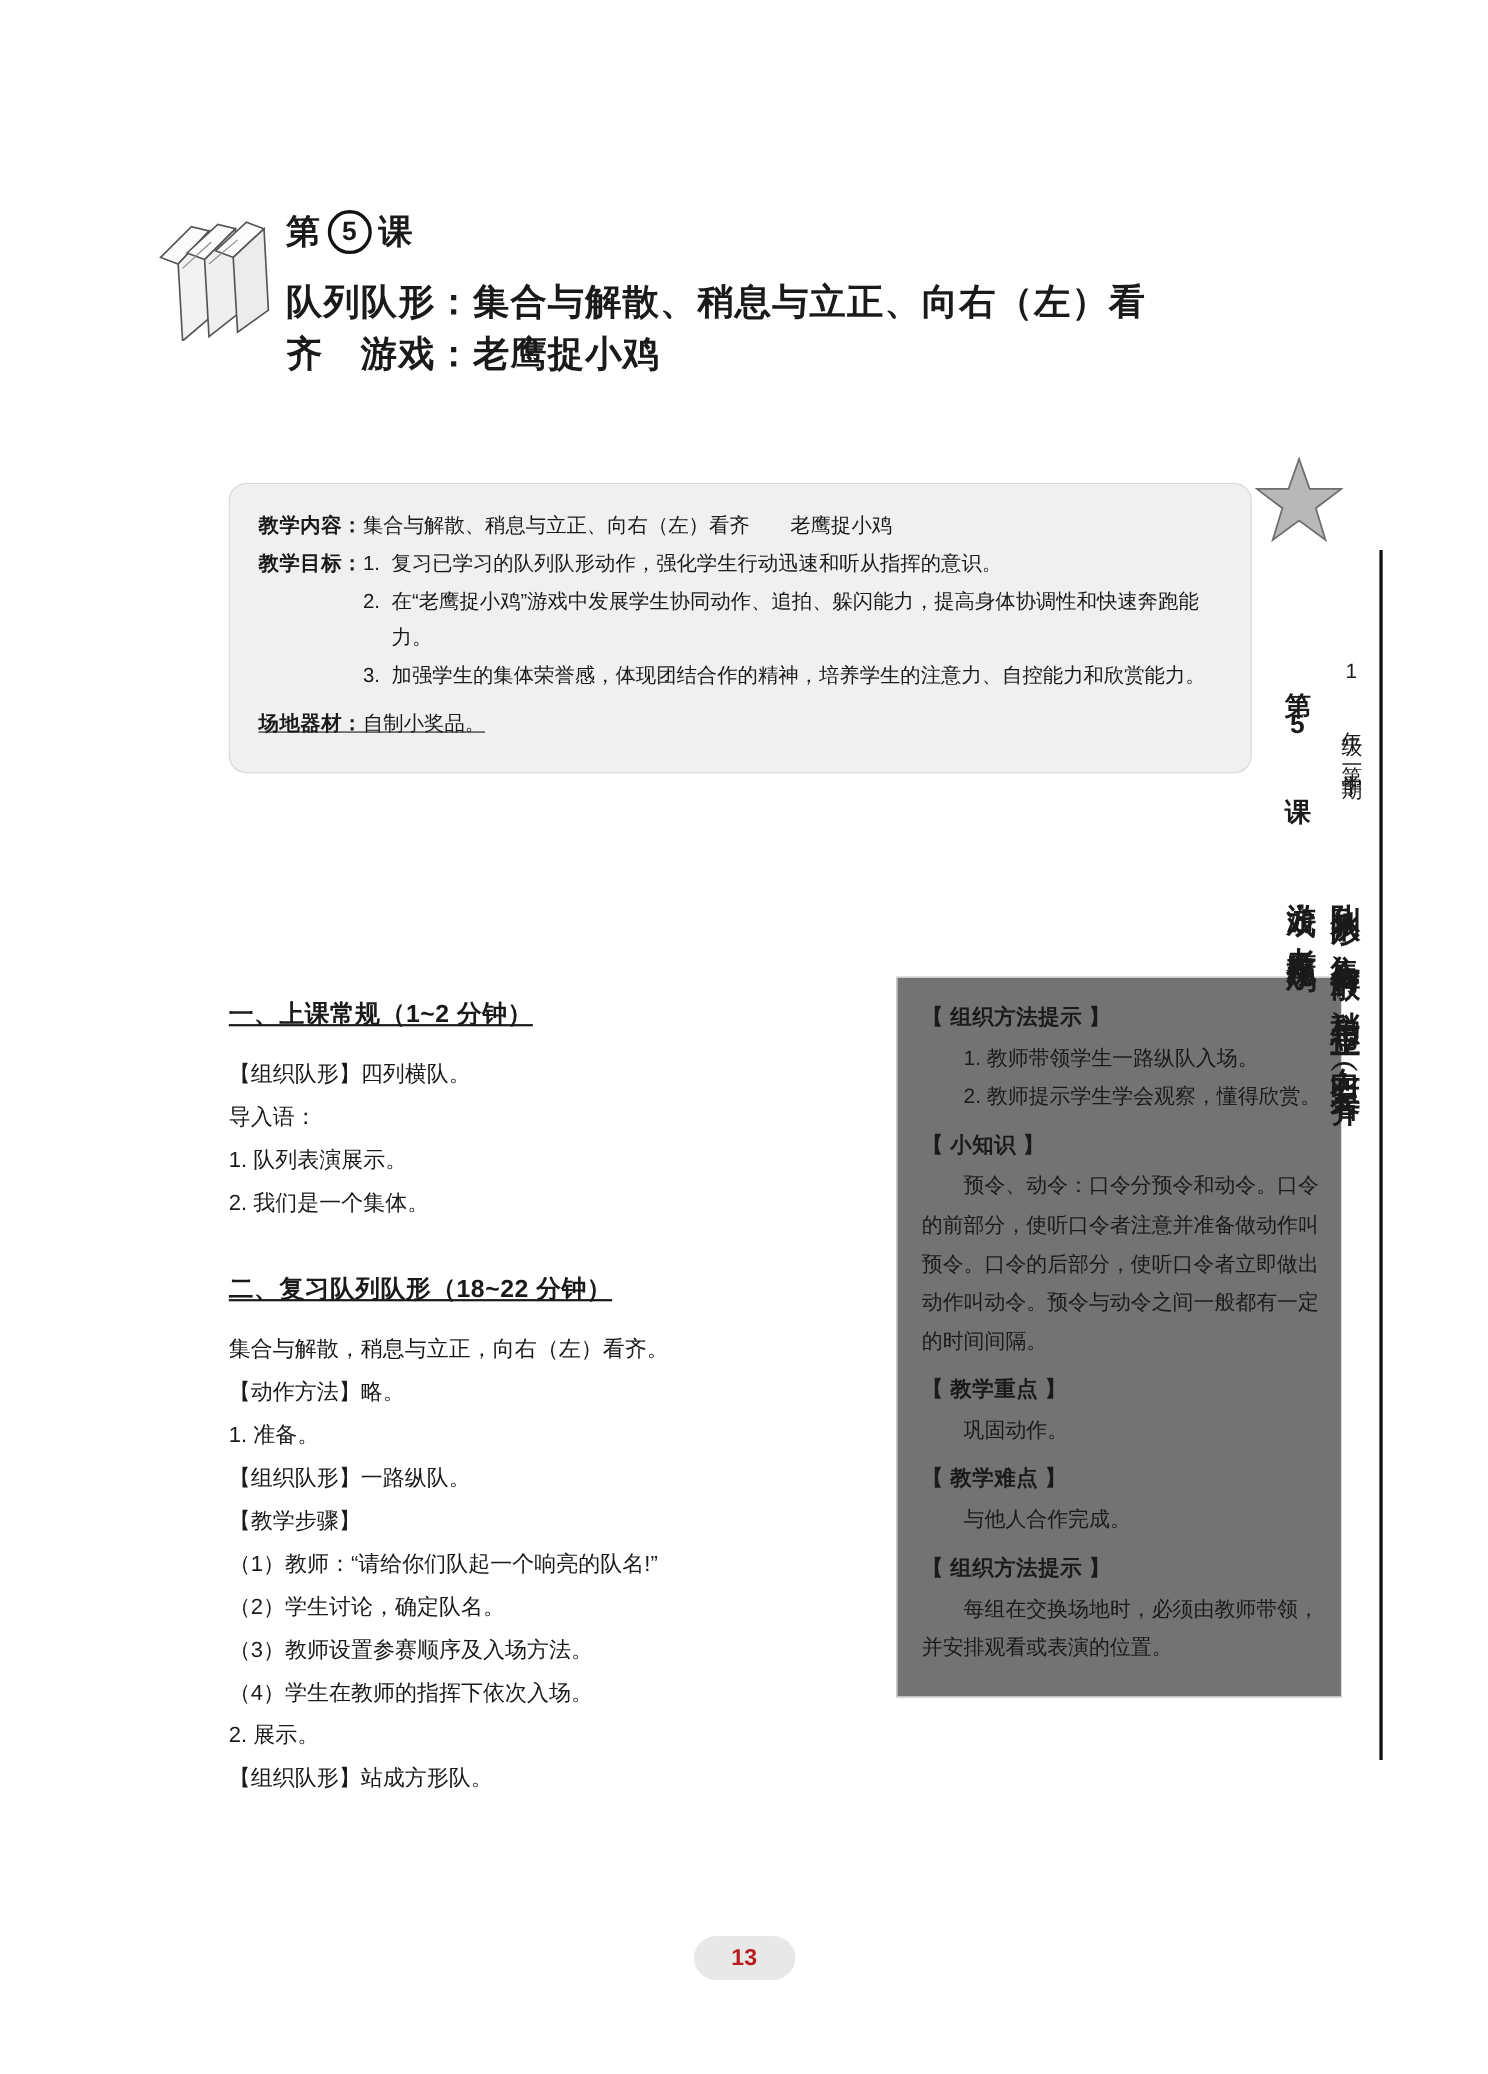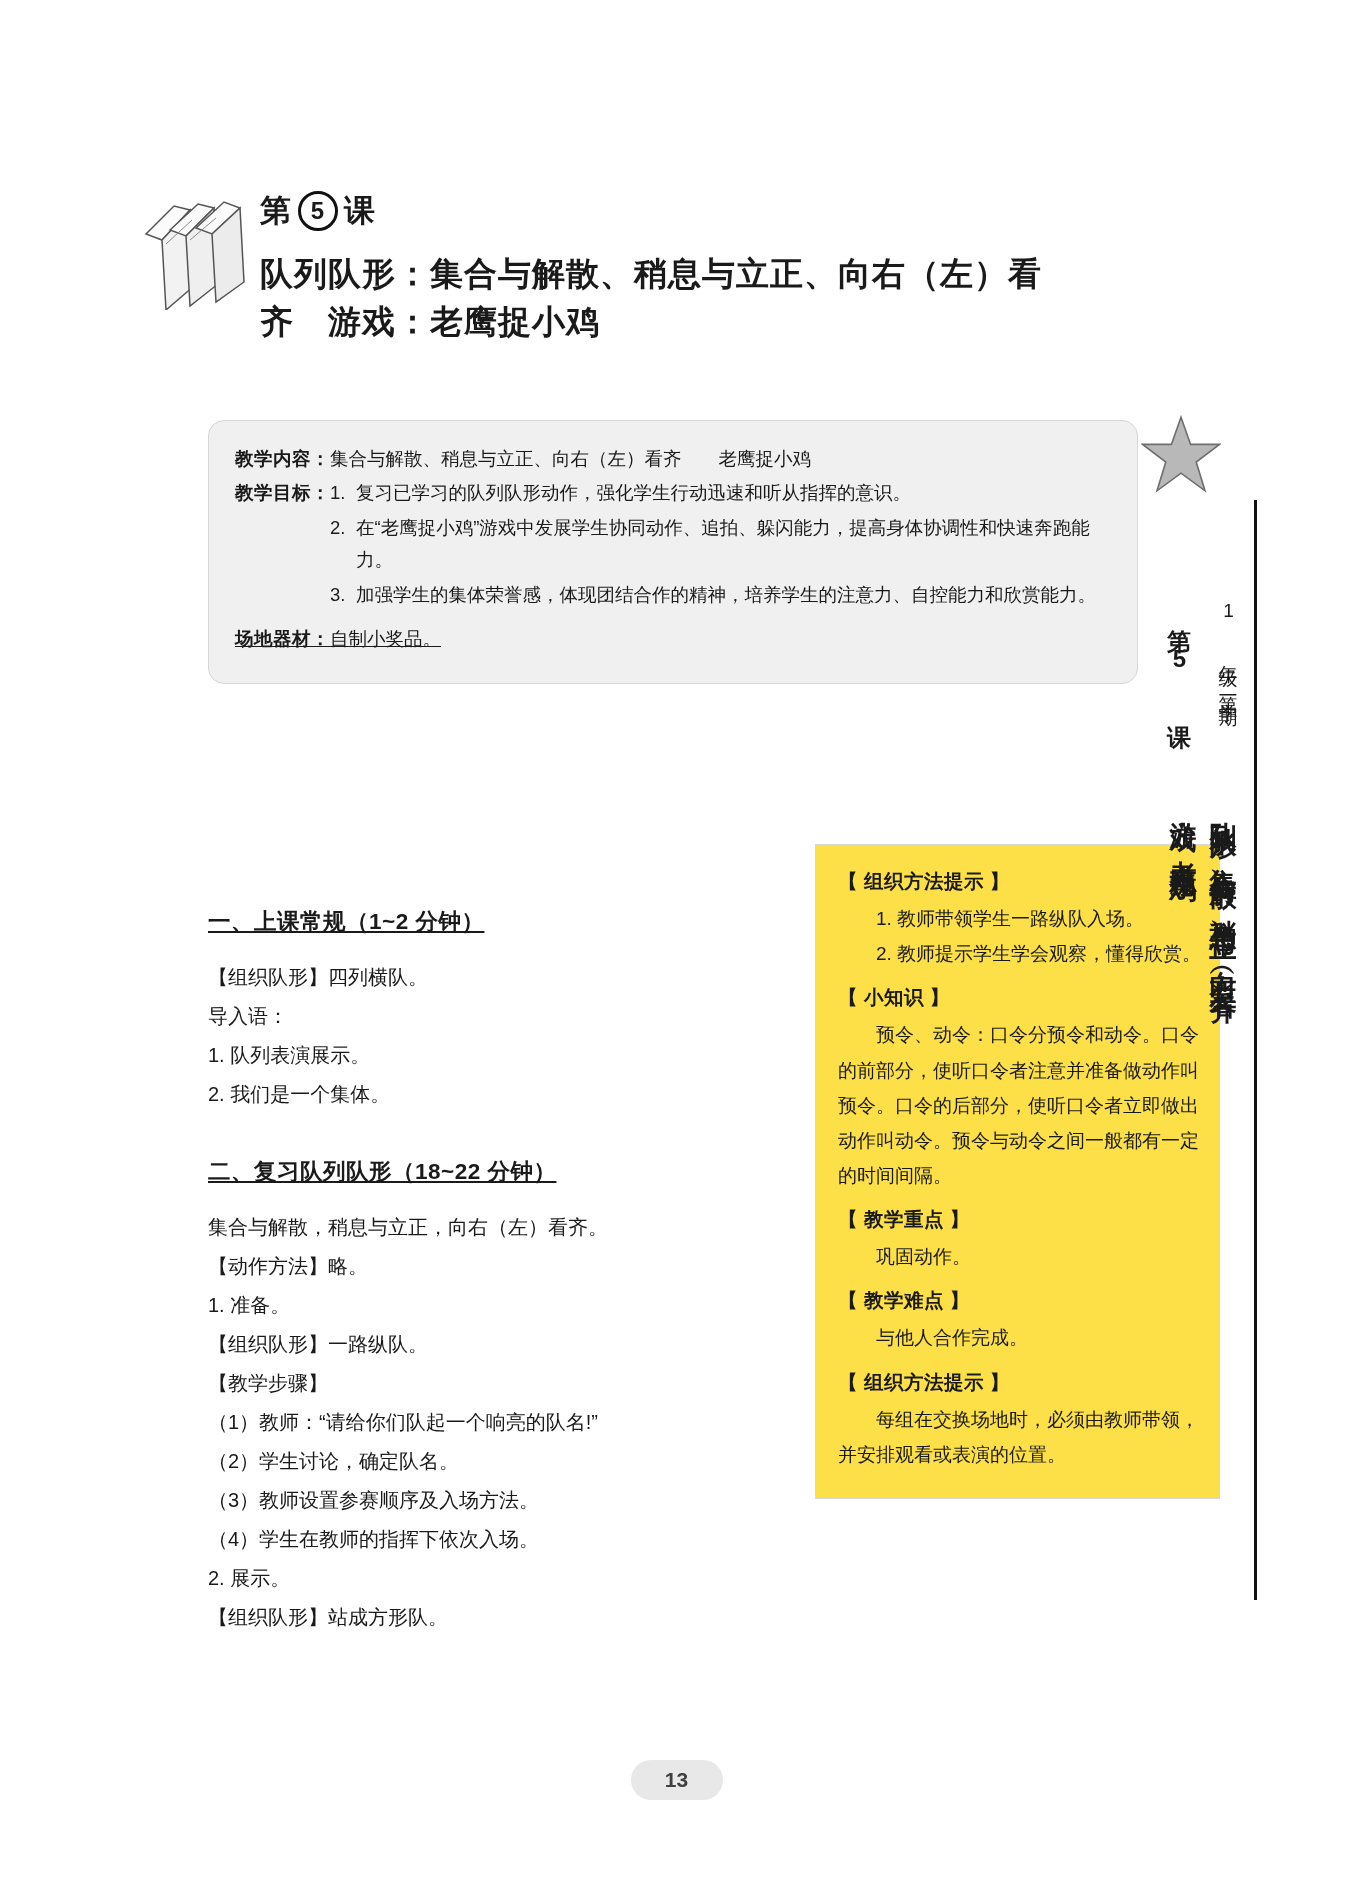--- a/index.html
+++ b/index.html
@@ -60,21 +60,21 @@
     font-size: 33px;
     font-weight: bold;
     line-height: 1.45;
     letter-spacing: 1px;
   }
 
   
   .info-box {
     position: absolute;
     left: 208px;
-    top: 420px;
+    top: 439px;
     width: 930px;
     background: #f0f0f0;
     border: 1px solid #d6d6d6;
     border-radius: 16px;
     padding: 22px 26px 26px 26px;
     box-sizing: border-box;
     font-size: 18.5px;
     line-height: 1.75;
   }
   .info-row {
@@ -125,23 +125,23 @@
     letter-spacing: 0.5px;
     text-decoration: underline;
   }
   .sec-head.second { margin-top: 36px; }
   .para { margin: 0; }
 
   
   .side-box {
     position: absolute;
     left: 815px;
-    top: 844px;
+    top: 888px;
     width: 405px;
-    background: #fde047;
+    background: #737373;
     border: 1px solid #d8d8d8;
     padding: 18px 6px 26px 22px;
     box-sizing: border-box;
     font-size: 19px;
     line-height: 1.85;
   }
   .side-title {
     font-weight: bold;
     font-size: 19.5px;
     margin: 8px 0 2px 0;
@@ -215,21 +215,21 @@
     top: 1760px;
     width: 92px;
     height: 40px;
     background: #e8e8e8;
     border-radius: 20px;
     display: flex;
     align-items: center;
     justify-content: center;
     font-size: 21px;
     font-weight: bold;
-    color: #404040;
+    color: #b91c1c;
   }
 </style>
 </head>
 <body>
 
 <div class="header">
 
   <svg class="book-icon" viewBox="0 0 115 110">
     <g stroke="#555" stroke-width="1.5" fill="#fbfbfb">
       <path d="M6 34 L34 6 L50 10 L22 40 Z"></path>

